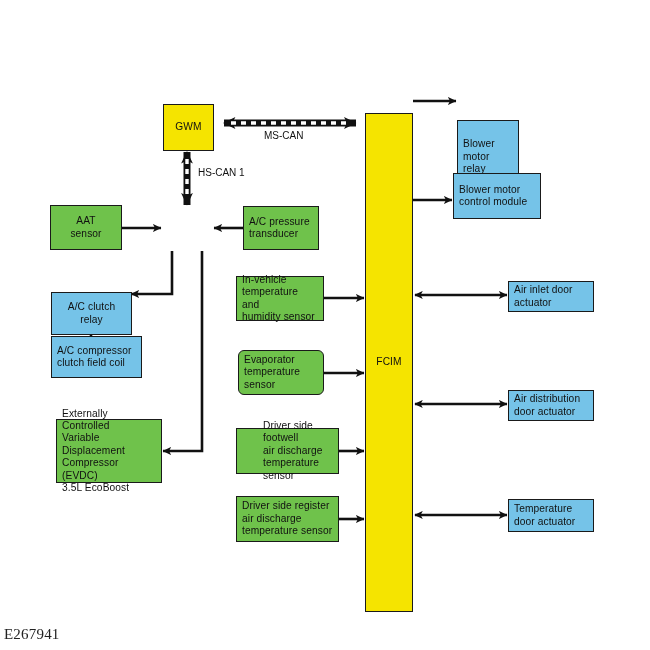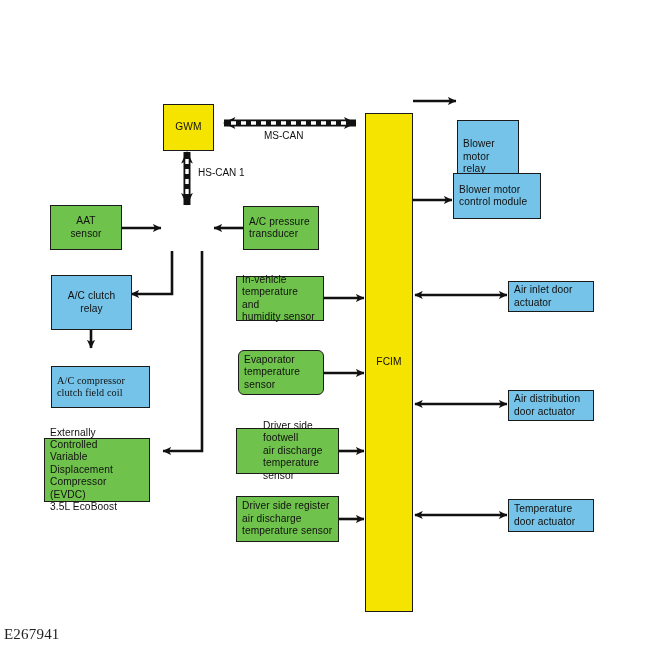--- a/index.html
+++ b/index.html
@@ -136,30 +136,30 @@
   <div class="node green center vcenter-center" style="left:50px; top:205px; width:72px; height:45px;">
     <span class="label">AAT
 sensor</span>
   </div>
 
   <div class="node green" style="left:243px; top:206px; width:76px; height:44px;">
     <span class="label">A/C pressure
 transducer</span>
   </div>
 
-  <div class="node blue center vcenter-center" style="left:51px; top:275px; width:81px; height:55px;align-items:center;">
+  <div class="node blue center vcenter-center" style="left:51px; top:292px; width:81px; height:43px;align-items:center;">
     <span class="label">A/C clutch relay</span>
   </div>
 
-  <div class="node blue" style="left:51px; top:366px; width:99px; height:42px;font-family:Liberation Serif, serif;">
+  <div class="node blue" style="left:51px; top:336px; width:91px; height:42px;">
     <span class="label">A/C compressor
 clutch field coil</span>
   </div>
 
-  <div class="node green" style="left:44px; top:419px; width:106px; height:64px;margin-top:19px;">
+  <div class="node green" style="left:56px; top:419px; width:106px; height:64px;">
     <span class="label">Externally Controlled
 Variable Displacement
 Compressor (EVDC)
 3.5L EcoBoost</span>
   </div>
 
   <div class="node green" style="left:236px; top:276px; width:88px; height:45px;">
     <span class="label">In-vehicle
 temperature and
 humidity sensor</span>

